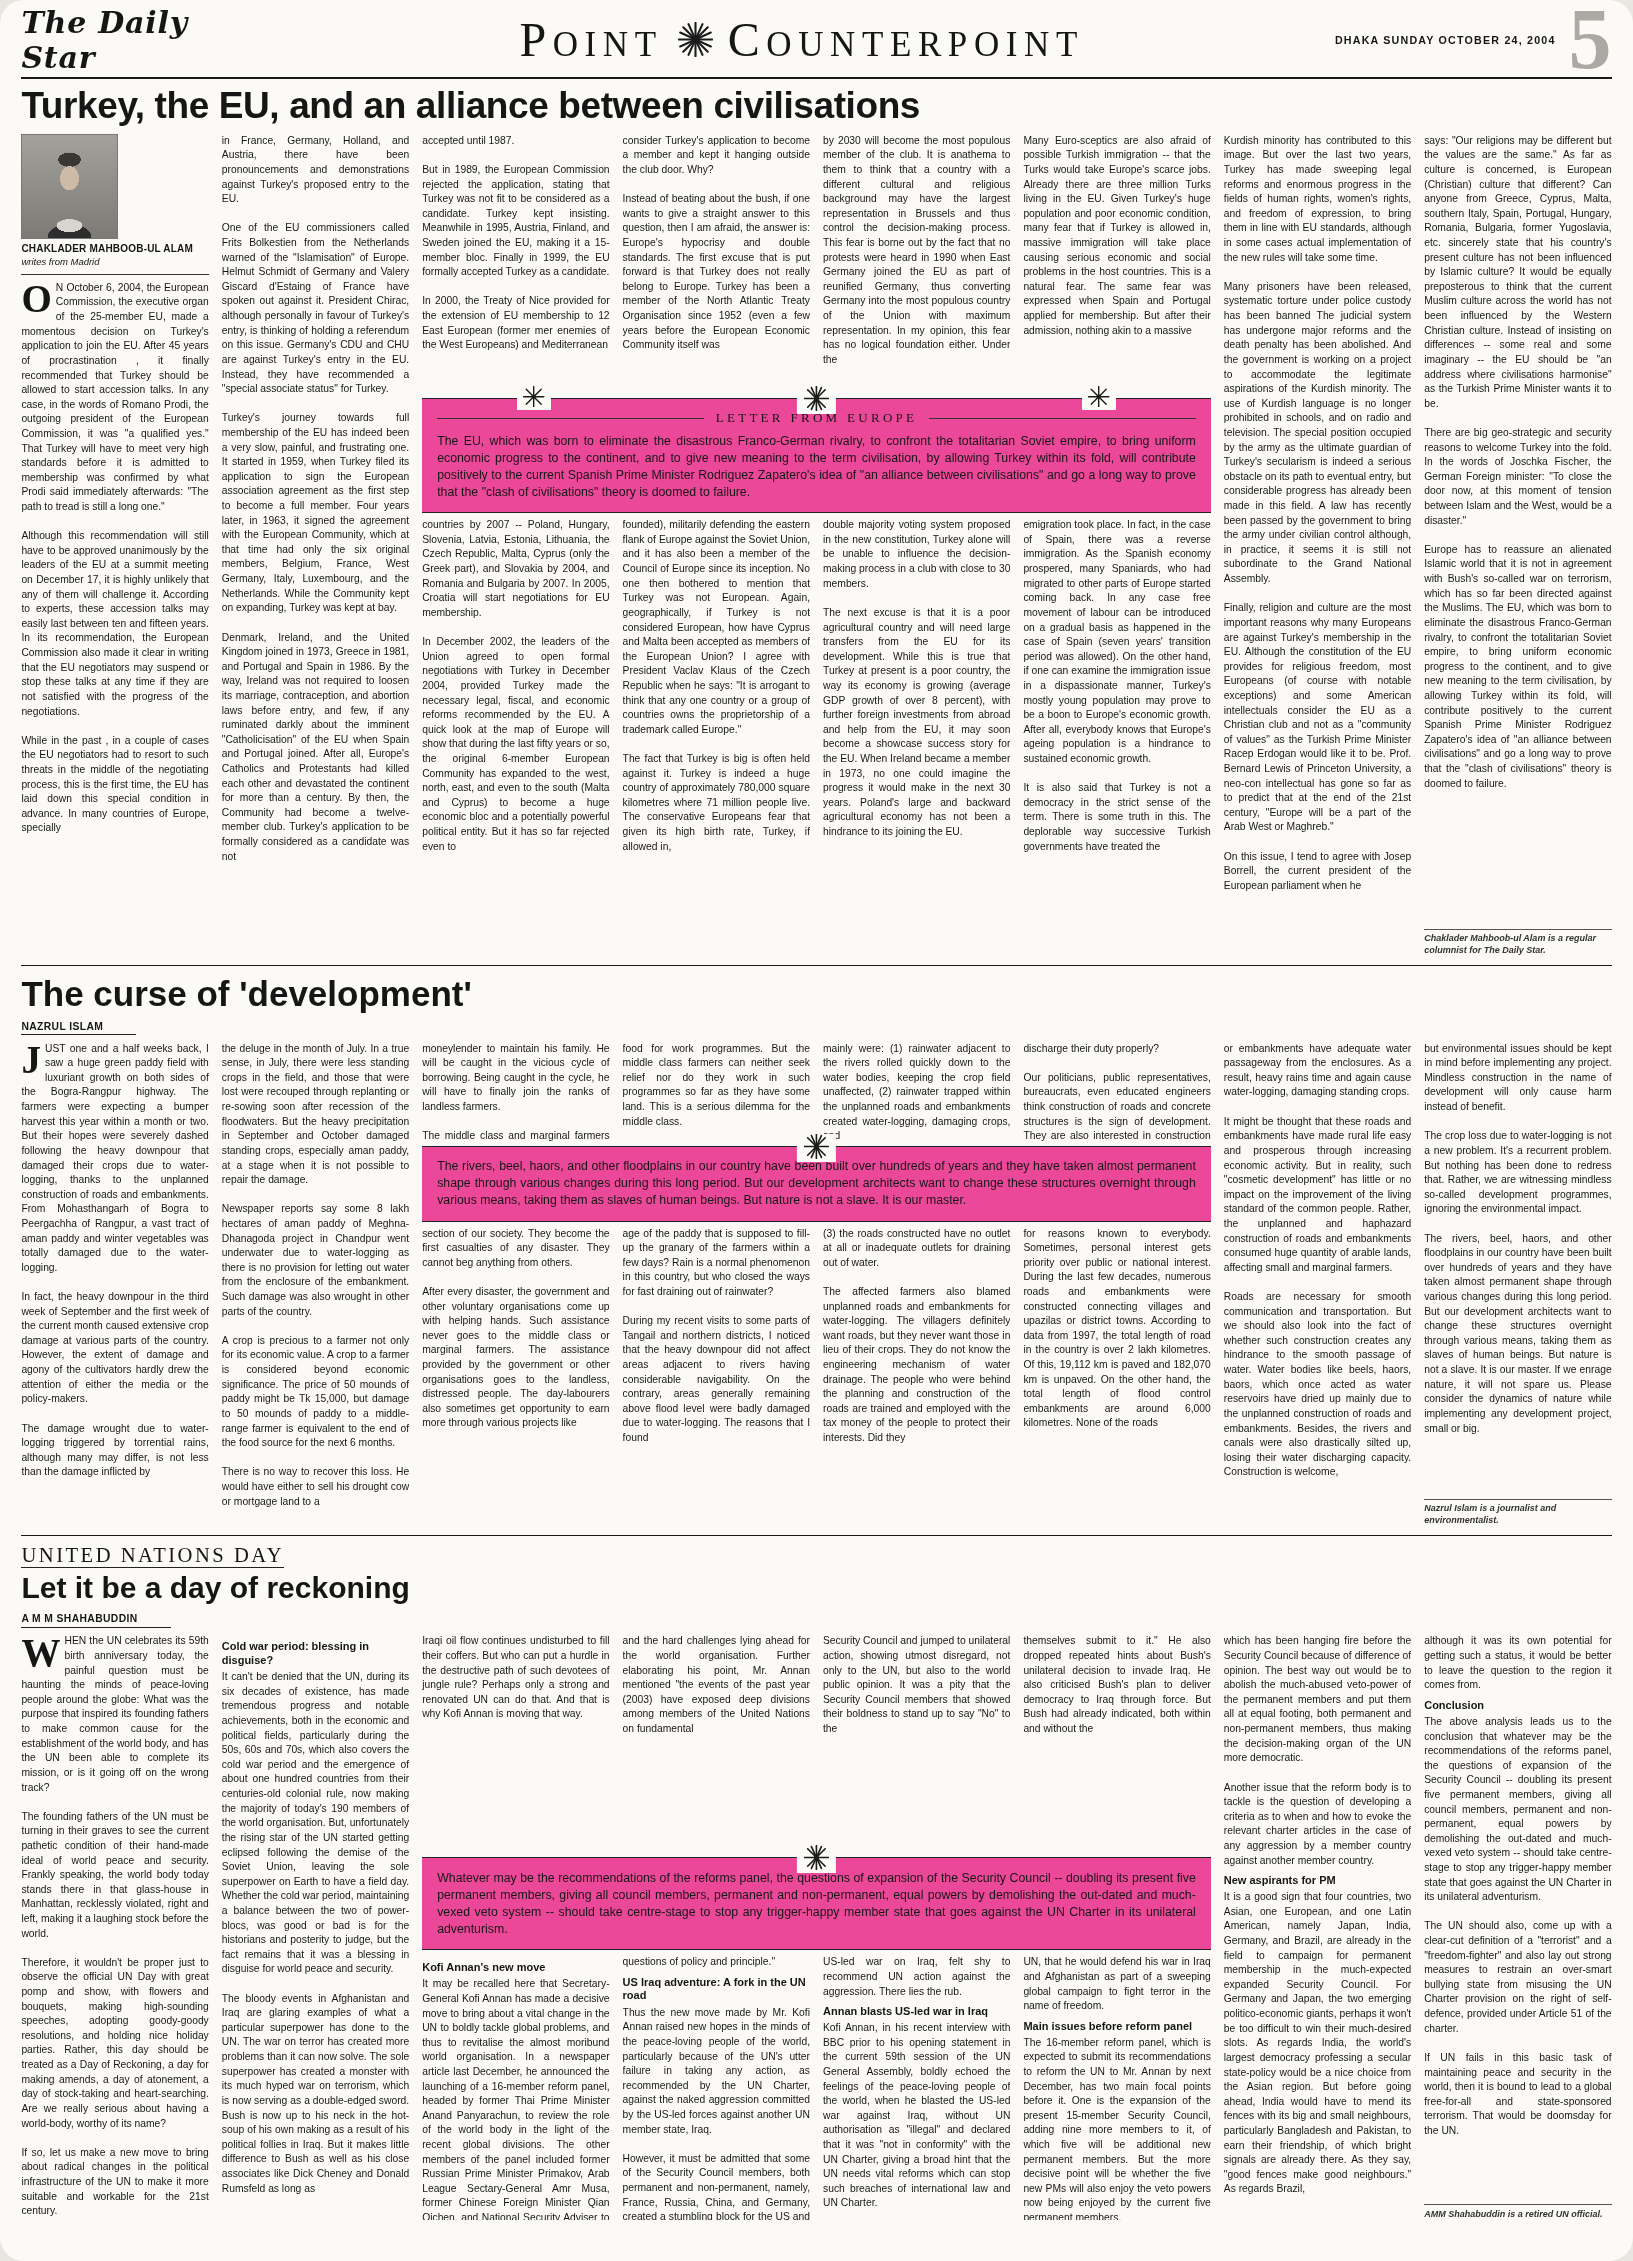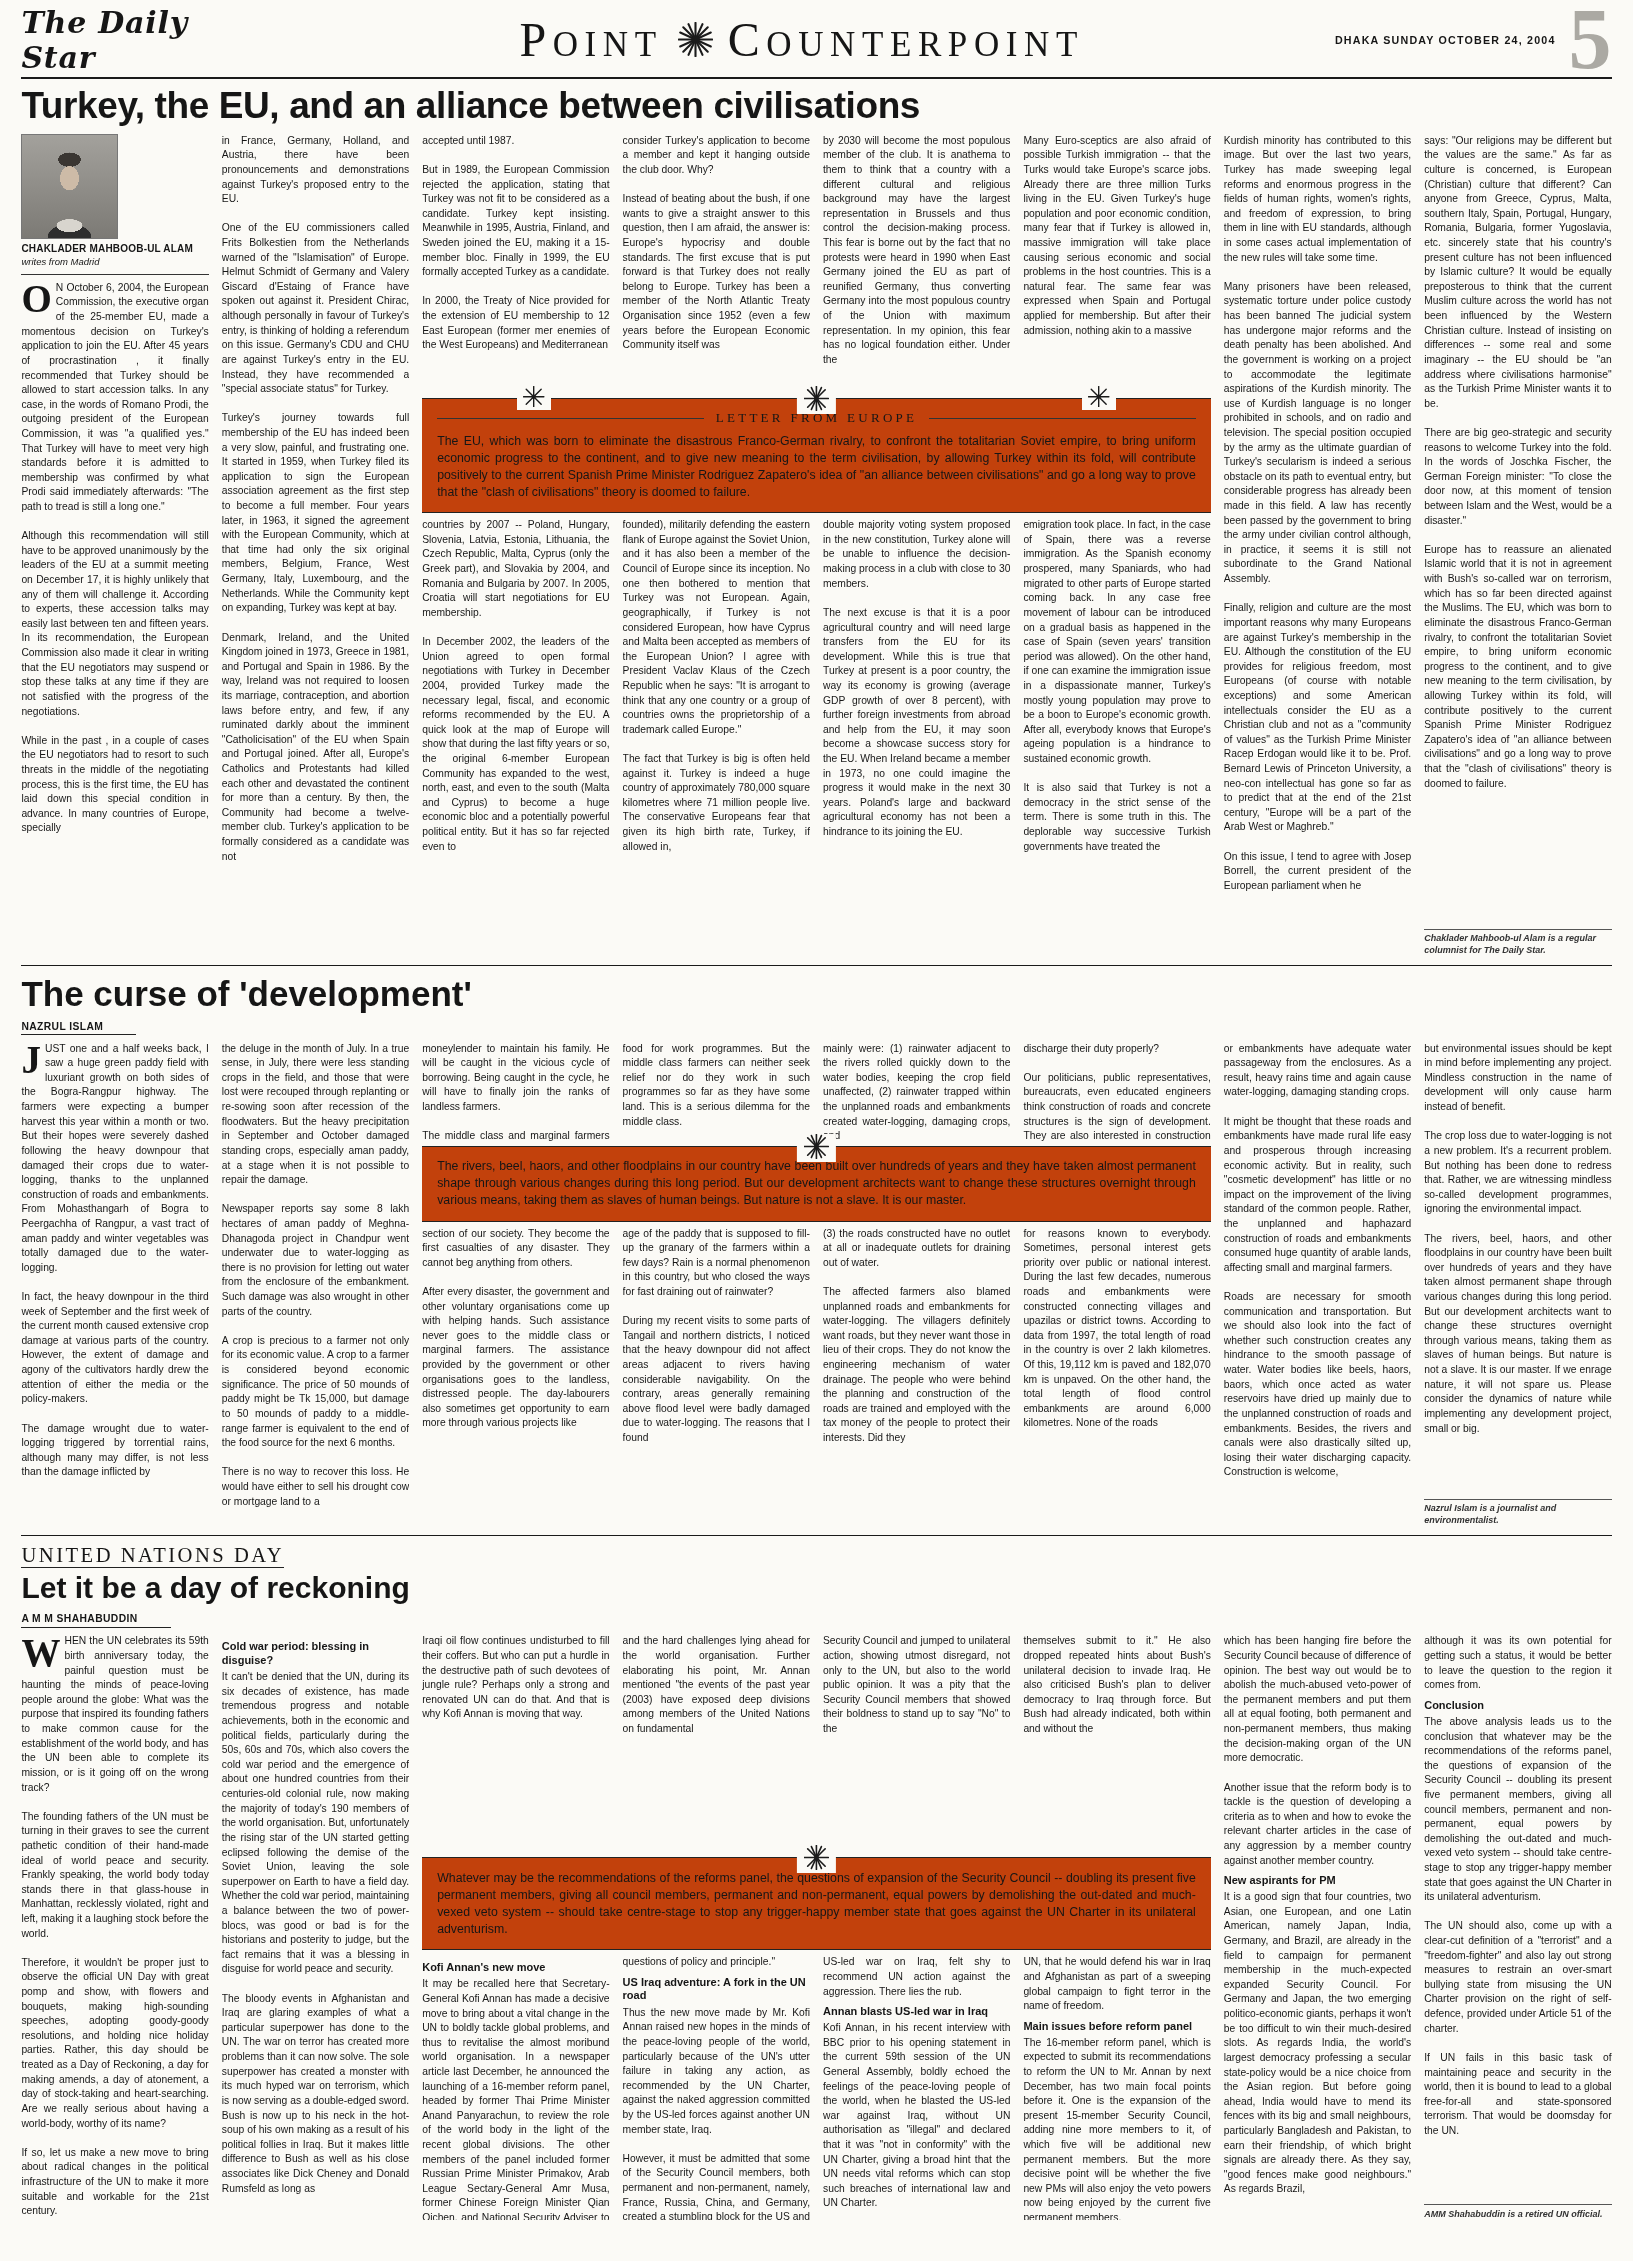--- a/index.html
+++ b/index.html
@@ -1,18 +1,18 @@
 <!DOCTYPE html>
 <html style="font-size:13px"><head>
 <meta charset="utf-8">
 <style>
   * { margin:0; padding:0; box-sizing:border-box; }
   html,body { background:#e8e6e1; }
   body { width:1633px; font-family:"Liberation Sans", sans-serif; color:#161616; }
-  .page { width:1633px; height:2261px; background:#fbfaf6; padding:6.6px 21.4px 11.5px; position:relative; overflow:hidden; }
+  .page { width:1633px; height:2261px; background:#fbfaf6; padding:6.6px 21.4px 11.5px; position:relative; overflow:hidden;border-radius:24px; }
 
   
   .masthead { display:flex; align-items:center; border-bottom:2.5px solid #1a1a1a; padding-bottom:3.3px; height:72px; position:relative; }
   .logo { width:247px; font-family:"DejaVu Serif", serif; font-weight:bold; font-style:italic; font-size:30px; letter-spacing:0.8px; }
   .pc-title { flex:1; text-align:center; font-family:"Liberation Serif", serif; letter-spacing:6.6px; display:flex; align-items:center; justify-content:center; gap:15px; }
   .pc-word { display:inline-block; font-size:35px; line-height:1; }
   .pc-word::first-letter { font-size:48px; }
   .mast-right { display:flex; align-items:center; gap:13px; }
   .dateline { font-size:10.7px; font-weight:bold; letter-spacing:1.2px; }
   .page-num { font-size:86px; line-height:0.78; font-weight:bold; color:#aba9a3; font-family:"Liberation Serif", serif; }
@@ -36,21 +36,21 @@
   .a1 { grid-template-rows:259px auto 1fr; height:823px; }
   .a2 { grid-template-rows:99px auto 1fr; height:485px; }
   .a3 { grid-template-rows:218px auto 1fr; height:586px; }
   .rfull { grid-row:1 / 4; }
   .r1 { grid-row:1; }
   .r3 { grid-row:3; }
   .g1{grid-column:1}.g2{grid-column:2}.g3{grid-column:3}.g4{grid-column:4}
   .g5{grid-column:5}.g6{grid-column:6}.g7{grid-column:7}.g8{grid-column:8}
 
   
-  .pullq { grid-column:3 / 7; grid-row:2; position:relative; border-top:1.2px solid #222; border-bottom:1.2px solid #222; padding:11.5px 15px 11.5px; margin:5px 0; background:#c2410c; }
+  .pullq { grid-column:3 / 7; grid-row:2; position:relative; border-top:1.2px solid #222; border-bottom:1.2px solid #222; padding:11.5px 15px 11.5px; margin:5px 0; background:#ec4899; }
   .q-text { font-weight:normal; font-size:12.3px; line-height:1.38; text-align:justify; }
   .q-kicker { display:flex; align-items:center; gap:11.5px; font-family:"Liberation Serif", serif; font-size:13px; letter-spacing:3.3px; margin-bottom:6.6px; }
   .q-kicker .kline { flex:1; border-top:0.8px solid #333; }
   .star-top { position:absolute; top:-13px; left:50%; transform:translateX(-50%); background:#fbfaf6; padding:0 6.6px; }
   .star-left { position:absolute; top:-13px; left:12%; background:#fbfaf6; padding:0 6.6px; }
   .star-right { position:absolute; top:-13px; right:12%; background:#fbfaf6; padding:0 6.6px; }
 
   
   .photo { width:97px; height:105px; margin-bottom:4.1px; border:0.8px solid #777;
     background:

